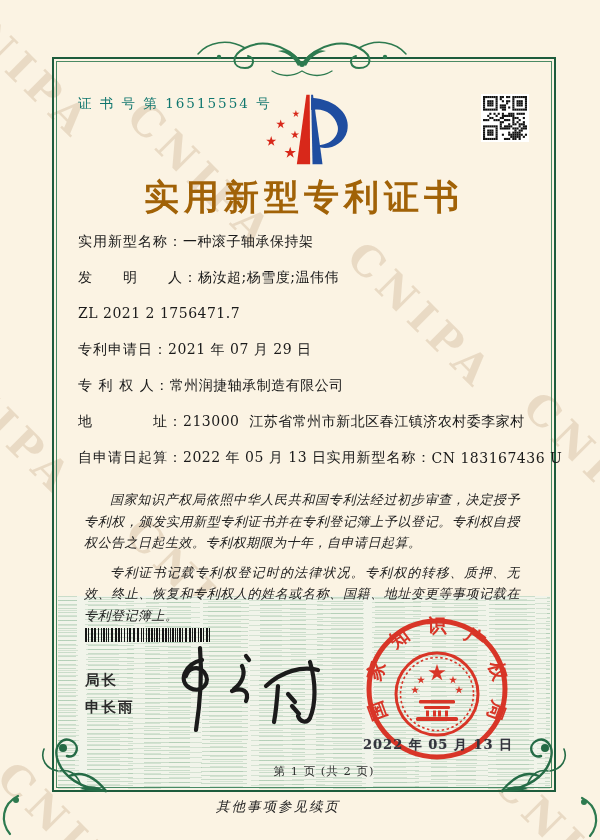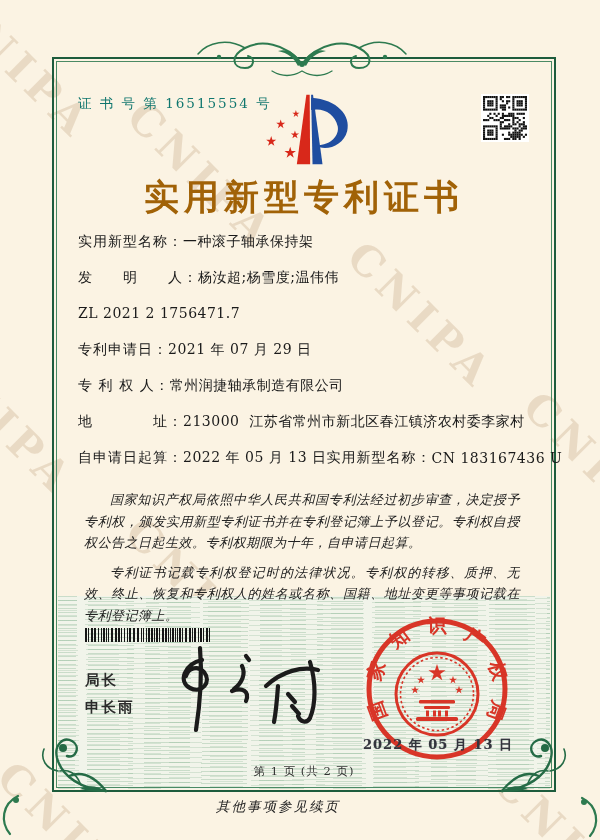--- a/index.html
+++ b/index.html
@@ -73,21 +73,21 @@
   .signer-name {position:absolute; left:85px; top:698px; z-index:3; font-size:14.5px; font-weight:600; color:#2b2b2b; letter-spacing:2px;}
   .signature{position:absolute; left:150px; top:642px; z-index:3;}
   .seal{position:absolute; left:364px; top:616px; z-index:3; opacity:0.93;}
   .seal-date{
     position:absolute; left:352px; top:736px; width:172px; z-index:3;
     text-align:center; font-size:13px; font-weight:bold; color:#33343d; letter-spacing:1px;
     text-shadow:0 0 1px rgba(40,40,60,.4);
   }
   .page-footer{
     position:absolute; left:52px; top:764px; width:504px; z-index:3;
-    text-align:center; font-size:11.5px; color:#333; letter-spacing:1px;
+    text-align:center; font-size:11.5px; color:#333; letter-spacing:1px;padding-left:20px;
   }
   .continuation{
     position:absolute; left:0; top:798px; width:556px; z-index:3;
     text-align:center; font-size:13.5px; font-style:italic; color:#222; letter-spacing:2px;
   }
 </style>
 </head>
 <body>
 
 <div class="page">

